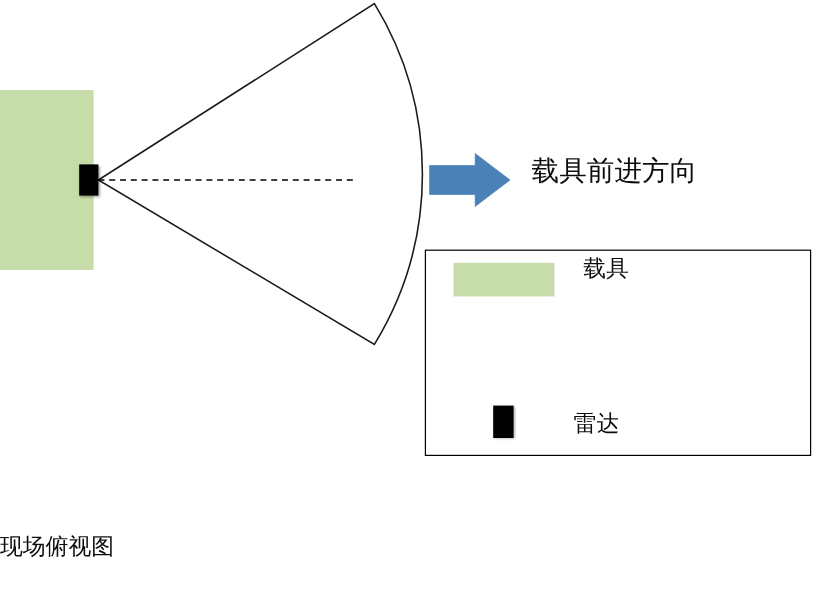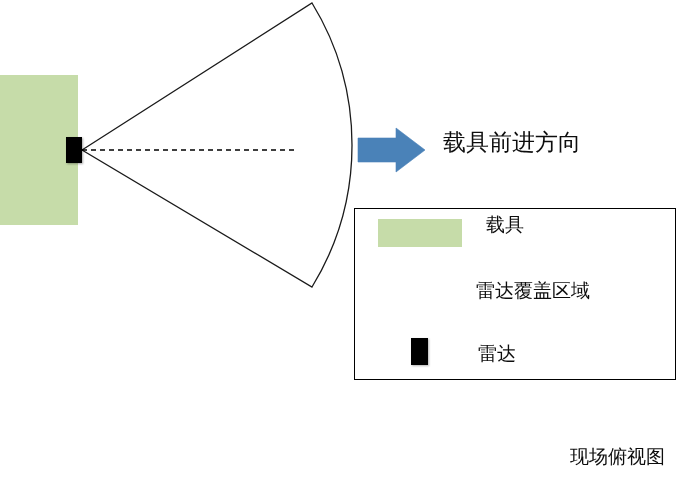--- a/index.html
+++ b/index.html
@@ -86,21 +86,21 @@
     white-space: nowrap;
   }
   .lt-1 { left: 486px; top: 212px; }
   .lt-2 { left: 476px; top: 278px; }
   .lt-3 { left: 478px; top: 341px; }
   .caption {
     position: absolute;
     left: 0;
     top: 443px;
     width: 665px;
-    text-align: right;
+    text-align: left;
     font-size: 19px;
     line-height: 28px;
   }
 </style>
 </head>
 <body>
 
 <div id="stage">
 
   <div class="vehicle-rect"></div>
@@ -121,19 +121,18 @@
   <div class="arrow-label">载具前进方向</div>
 
   <div class="legend-box"></div>
 
   <div class="legend-swatch-green"></div>
 
   <div class="legend-swatch-radar"></div>
 
   <div class="legend-text lt-1">载具</div>
 
-  <div class="legend-text lt-2">雷达覆盖区域</div>
 
   <div class="legend-text lt-3">雷达</div>
 
   <div class="caption">现场俯视图</div>
 
 </div>
 
 </body></html>

